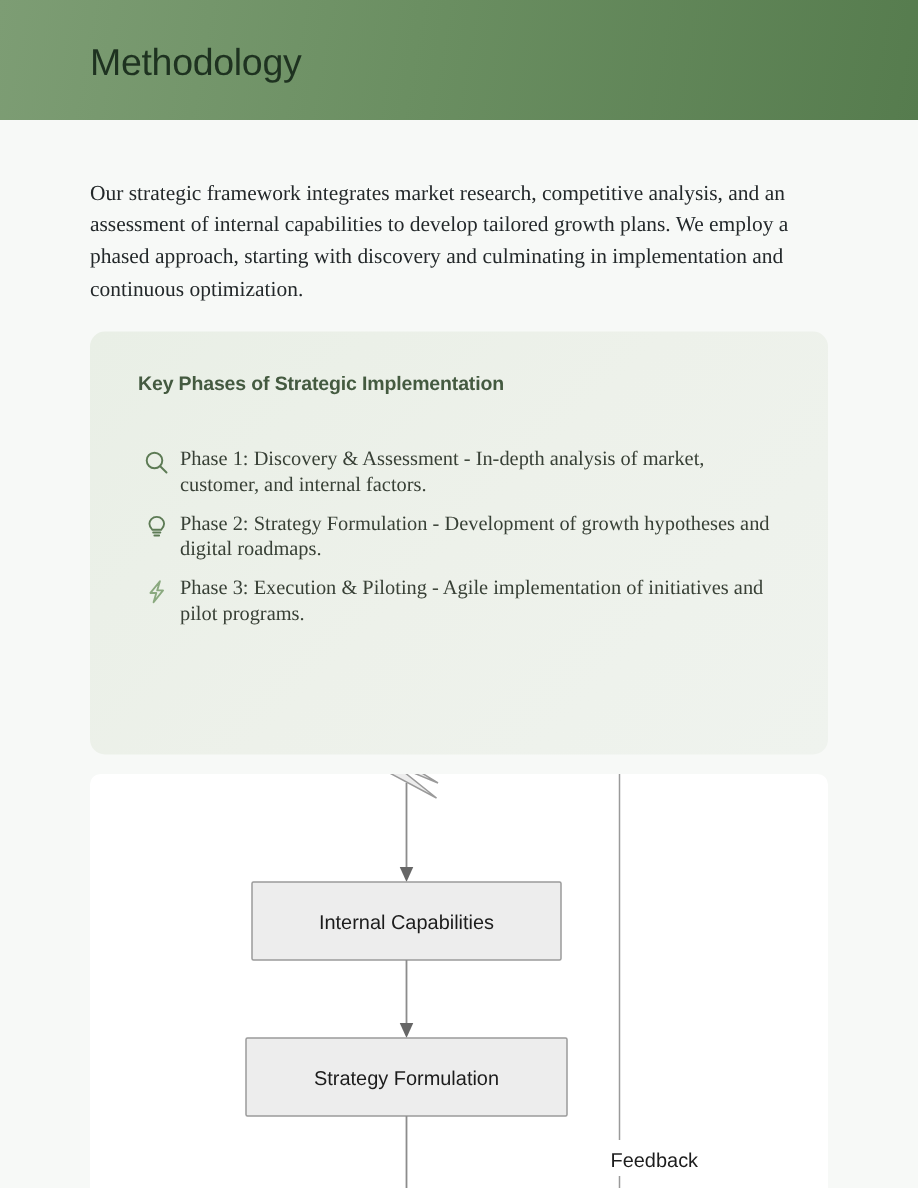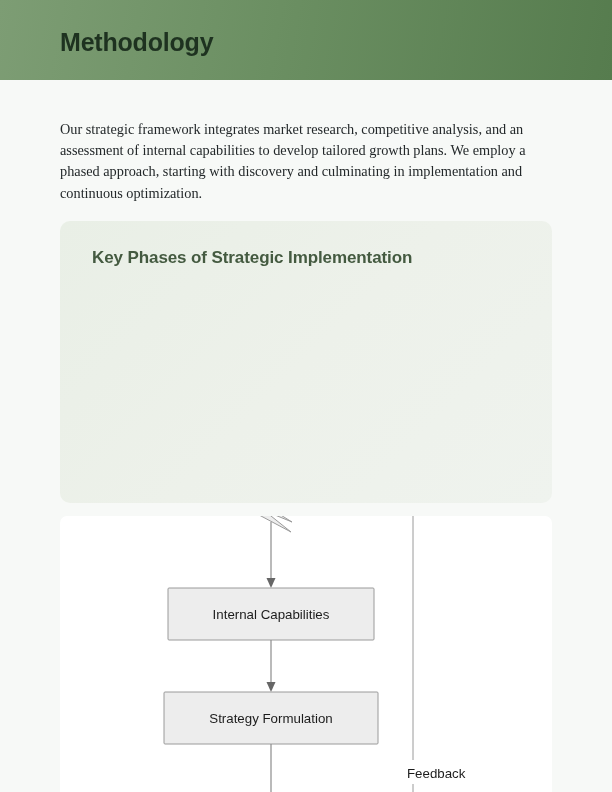--- a/index.html
+++ b/index.html
@@ -32,21 +32,21 @@
     width: 612px;
     height: 80px;
     background: linear-gradient(100deg, #7d9d74 0%, #6b8f62 45%, #567c4e 100%);
   }
   .header-title {
     position: absolute;
     left: 60px;
     top: 30px;
     font-family: "Liberation Sans", sans-serif;
     font-size: 25px;
-    font-weight: bold;
+    font-weight: normal;
     letter-spacing: -0.2px;
     color: #1e3220;
     line-height: 1;
   }
 
   
   .intro {
     position: absolute;
     left: 60px;
     top: 119px;
@@ -67,21 +67,21 @@
     height: 282px;
     border-radius: 10px;
     background: linear-gradient(135deg, #e9efe6 0%, #edf1ea 50%, #eff3ee 100%);
     box-sizing: border-box;
   }
   .phases-heading {
     position: absolute;
     left: 32px;
     top: 27px;
     font-family: "Liberation Sans", sans-serif;
-    font-size: 17px;
+    font-size: 13px;
     font-weight: bold;
     letter-spacing: -0.1px;
     color: #445a40;
     line-height: 1.2;
   }
   .phase-list {
     position: absolute;
     left: 32px;
     top: 76px;
     width: 430px;
@@ -150,22 +150,49 @@
     <div class="header-title">Methodology</div>
   </div>
 
   <div class="intro">Our strategic framework integrates market research, competitive analysis, and an assessment of internal capabilities to develop tailored growth plans. We employ a phased approach, starting with discovery and culminating in implementation and continuous optimization.</div>
 
   <div class="phases-card">
     <div class="phases-heading">Key Phases of Strategic Implementation</div>
 
     <div class="phase-list">
 
-
-
+      <div class="phase-item">
+        <span class="phase-icon">
+          <svg width="17" height="17" viewBox="0 0 17 17">
+            <circle cx="7" cy="7" r="5.2" fill="none" stroke="#5d7b55" stroke-width="1.3"></circle>
+            <line x1="10.8" y1="10.8" x2="15" y2="15" stroke="#5d7b55" stroke-width="1.3" stroke-linecap="round"></line>
+          </svg>
+        </span>
+        <span class="phase-text">Phase 1: Discovery &amp; Assessment - In-depth analysis of market, customer, and internal factors.</span>
+      </div>
+
+      <div class="phase-item">
+        <span class="phase-icon">
+          <svg width="17" height="17" viewBox="0 0 17 17">
+            <path d="M8.5 1.6 C5.5 1.6 3.6 3.9 3.6 6.2 C3.6 8.0 4.8 9.2 5.6 10.2 L11.4 10.2 C12.2 9.2 13.4 8.0 13.4 6.2 C13.4 3.9 11.5 1.6 8.5 1.6 Z" fill="none" stroke="#5d7b55" stroke-width="1.25" stroke-linejoin="round"></path>
+            <line x1="6.1" y1="12.0" x2="10.9" y2="12.0" stroke="#5d7b55" stroke-width="1.25" stroke-linecap="round"></line>
+            <line x1="6.9" y1="14.0" x2="10.1" y2="14.0" stroke="#5d7b55" stroke-width="1.25" stroke-linecap="round"></line>
+          </svg>
+        </span>
+        <span class="phase-text">Phase 2: Strategy Formulation - Development of growth hypotheses and digital roadmaps.</span>
+      </div>
+
+      <div class="phase-item">
+        <span class="phase-icon">
+          <svg width="17" height="17" viewBox="0 0 17 17">
+            <path d="M10.6 1.5 L4.3 9.3 L8.2 9.3 L6.4 15.5 L12.7 7.6 L8.8 7.6 Z" fill="none" stroke="#8aa97f" stroke-width="1.25" stroke-linejoin="round" stroke-linecap="round"></path>
+          </svg>
+        </span>
+        <span class="phase-text">Phase 3: Execution &amp; Piloting - Agile implementation of initiatives and pilot programs.</span>
+      </div>
 
 
     </div>
   </div>
 
   <div class="flow-card">
     <svg class="flow-svg" width="492" height="276" viewBox="0 0 492 276">
 
       <polygon points="191,-16 231,16 171,-16" fill="#ededed" stroke="#9a9a9a" stroke-width="1"></polygon>
       <polygon points="190,-20 232,6 169,-20" fill="#ededed" stroke="#9a9a9a" stroke-width="1"></polygon>

